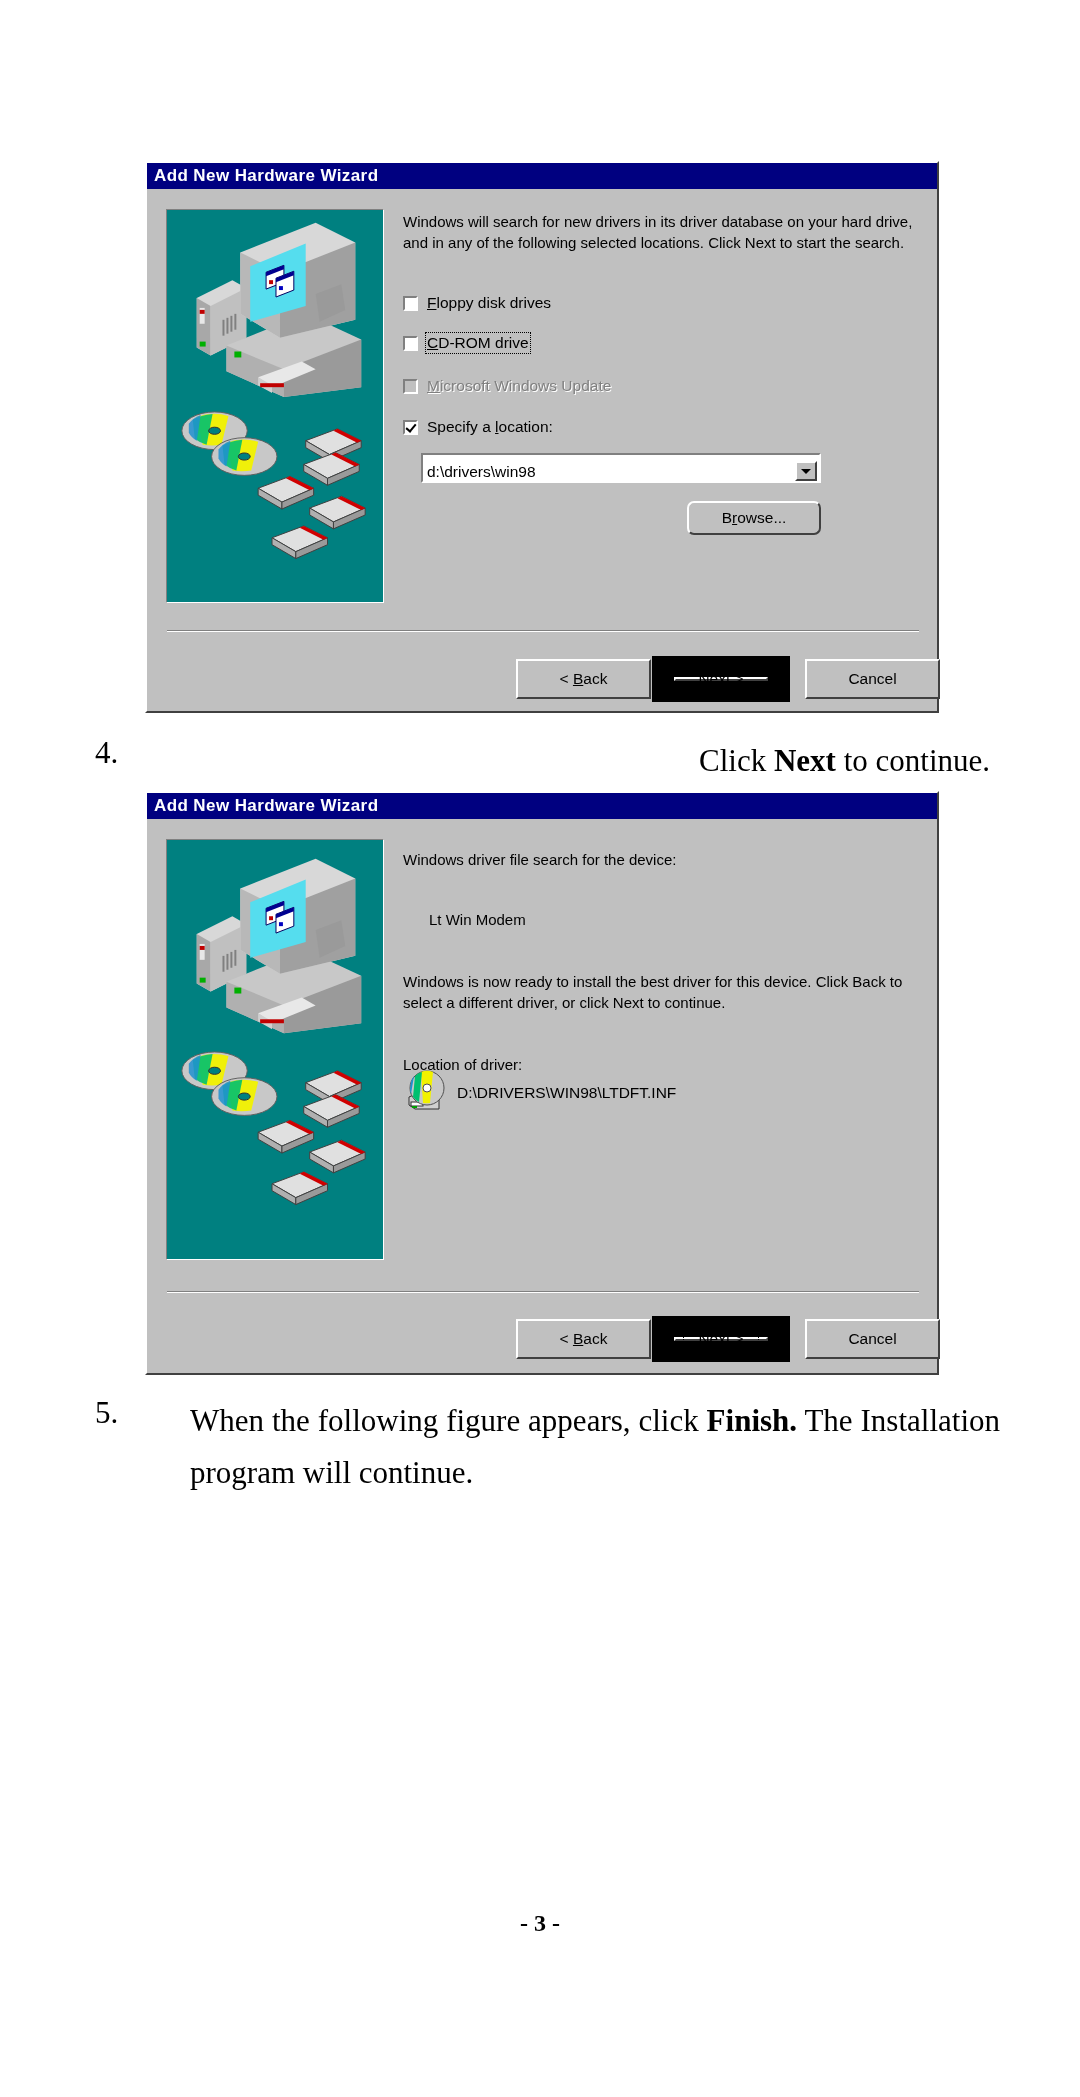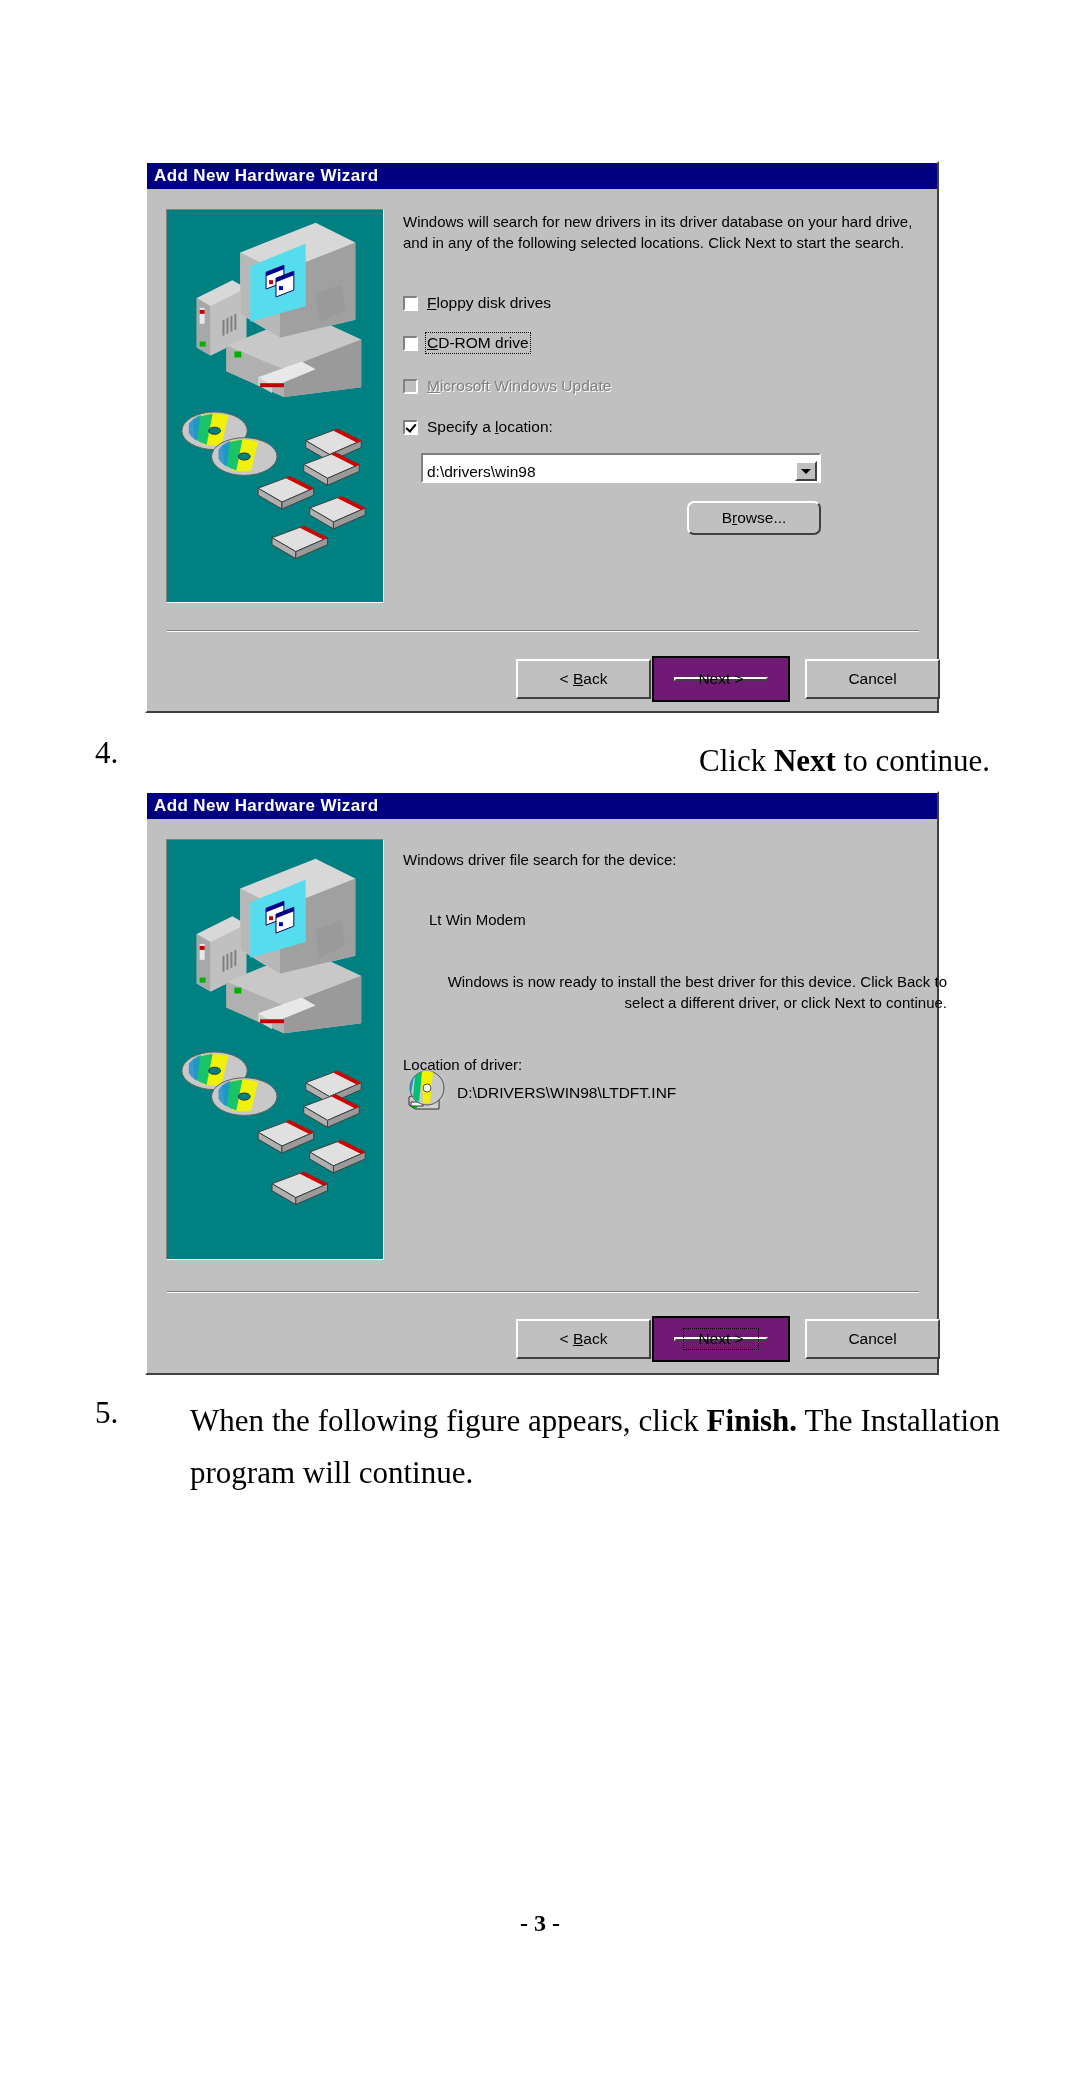--- a/index.html
+++ b/index.html
@@ -177,21 +177,21 @@
     display: flex;
     align-items: center;
     justify-content: center;
     white-space: nowrap;
     user-select: none;
   }
   .btn u { text-decoration: underline; }
   
   .btn-default {
     border: 2px solid #000000;
-    background: #701a75;
+    background: #000000;
     padding: 20px;
   }
   .btn-default .inner {
     width: 100%;
     height: 100%;
     background: #c0c0c0;
     border-top: 2px solid #ffffff;
     border-left: 2px solid #ffffff;
     border-right: 2px solid #404040;
     border-bottom: 2px solid #404040;
@@ -497,21 +497,21 @@
           <polygon points="130,360 162,346 162,353 130,367" fill="#9a9a9a" stroke="#404040" stroke-width="1"></polygon>
           <polygon points="138,334 162,346 158,348 134,336" fill="#d00000"></polygon>
         </g>
       </svg>
     </div>
 
     <div class="body-text" style="left:256px; top:30px; width:520px;">Windows driver file search for the device:</div>
 
     <div class="body-text" style="left:282px; top:90px; width:480px;">Lt Win Modem</div>
 
-    <div class="body-text" style="left:272px; top:152px; width:528px;text-align:right;">Windows is now ready to install the best driver for this device. Click Back to select a different driver, or click Next to continue.</div>
+    <div class="body-text" style="left:256px; top:152px; width:528px;">Windows is now ready to install the best driver for this device. Click Back to select a different driver, or click Next to continue.</div>
 
     <div class="body-text" style="left:256px; top:222px; width:480px;margin-top:13px;">Location of driver:</div>
 
     <div class="loc-icon" style="left:258px; top:250px; width:44px; height:44px;">
       <svg width="44" height="44" viewBox="0 0 44 44">
 
         <polygon points="4,28 18,22 34,30 34,40 10,40 4,36" fill="#d0d0d0" stroke="#303030" stroke-width="1"></polygon>
         <rect x="6" y="33" width="12" height="4" fill="#ffffff" stroke="#303030" stroke-width="1"></rect>
         <rect x="7" y="37" width="5" height="2" fill="#00a000"></rect>
 

